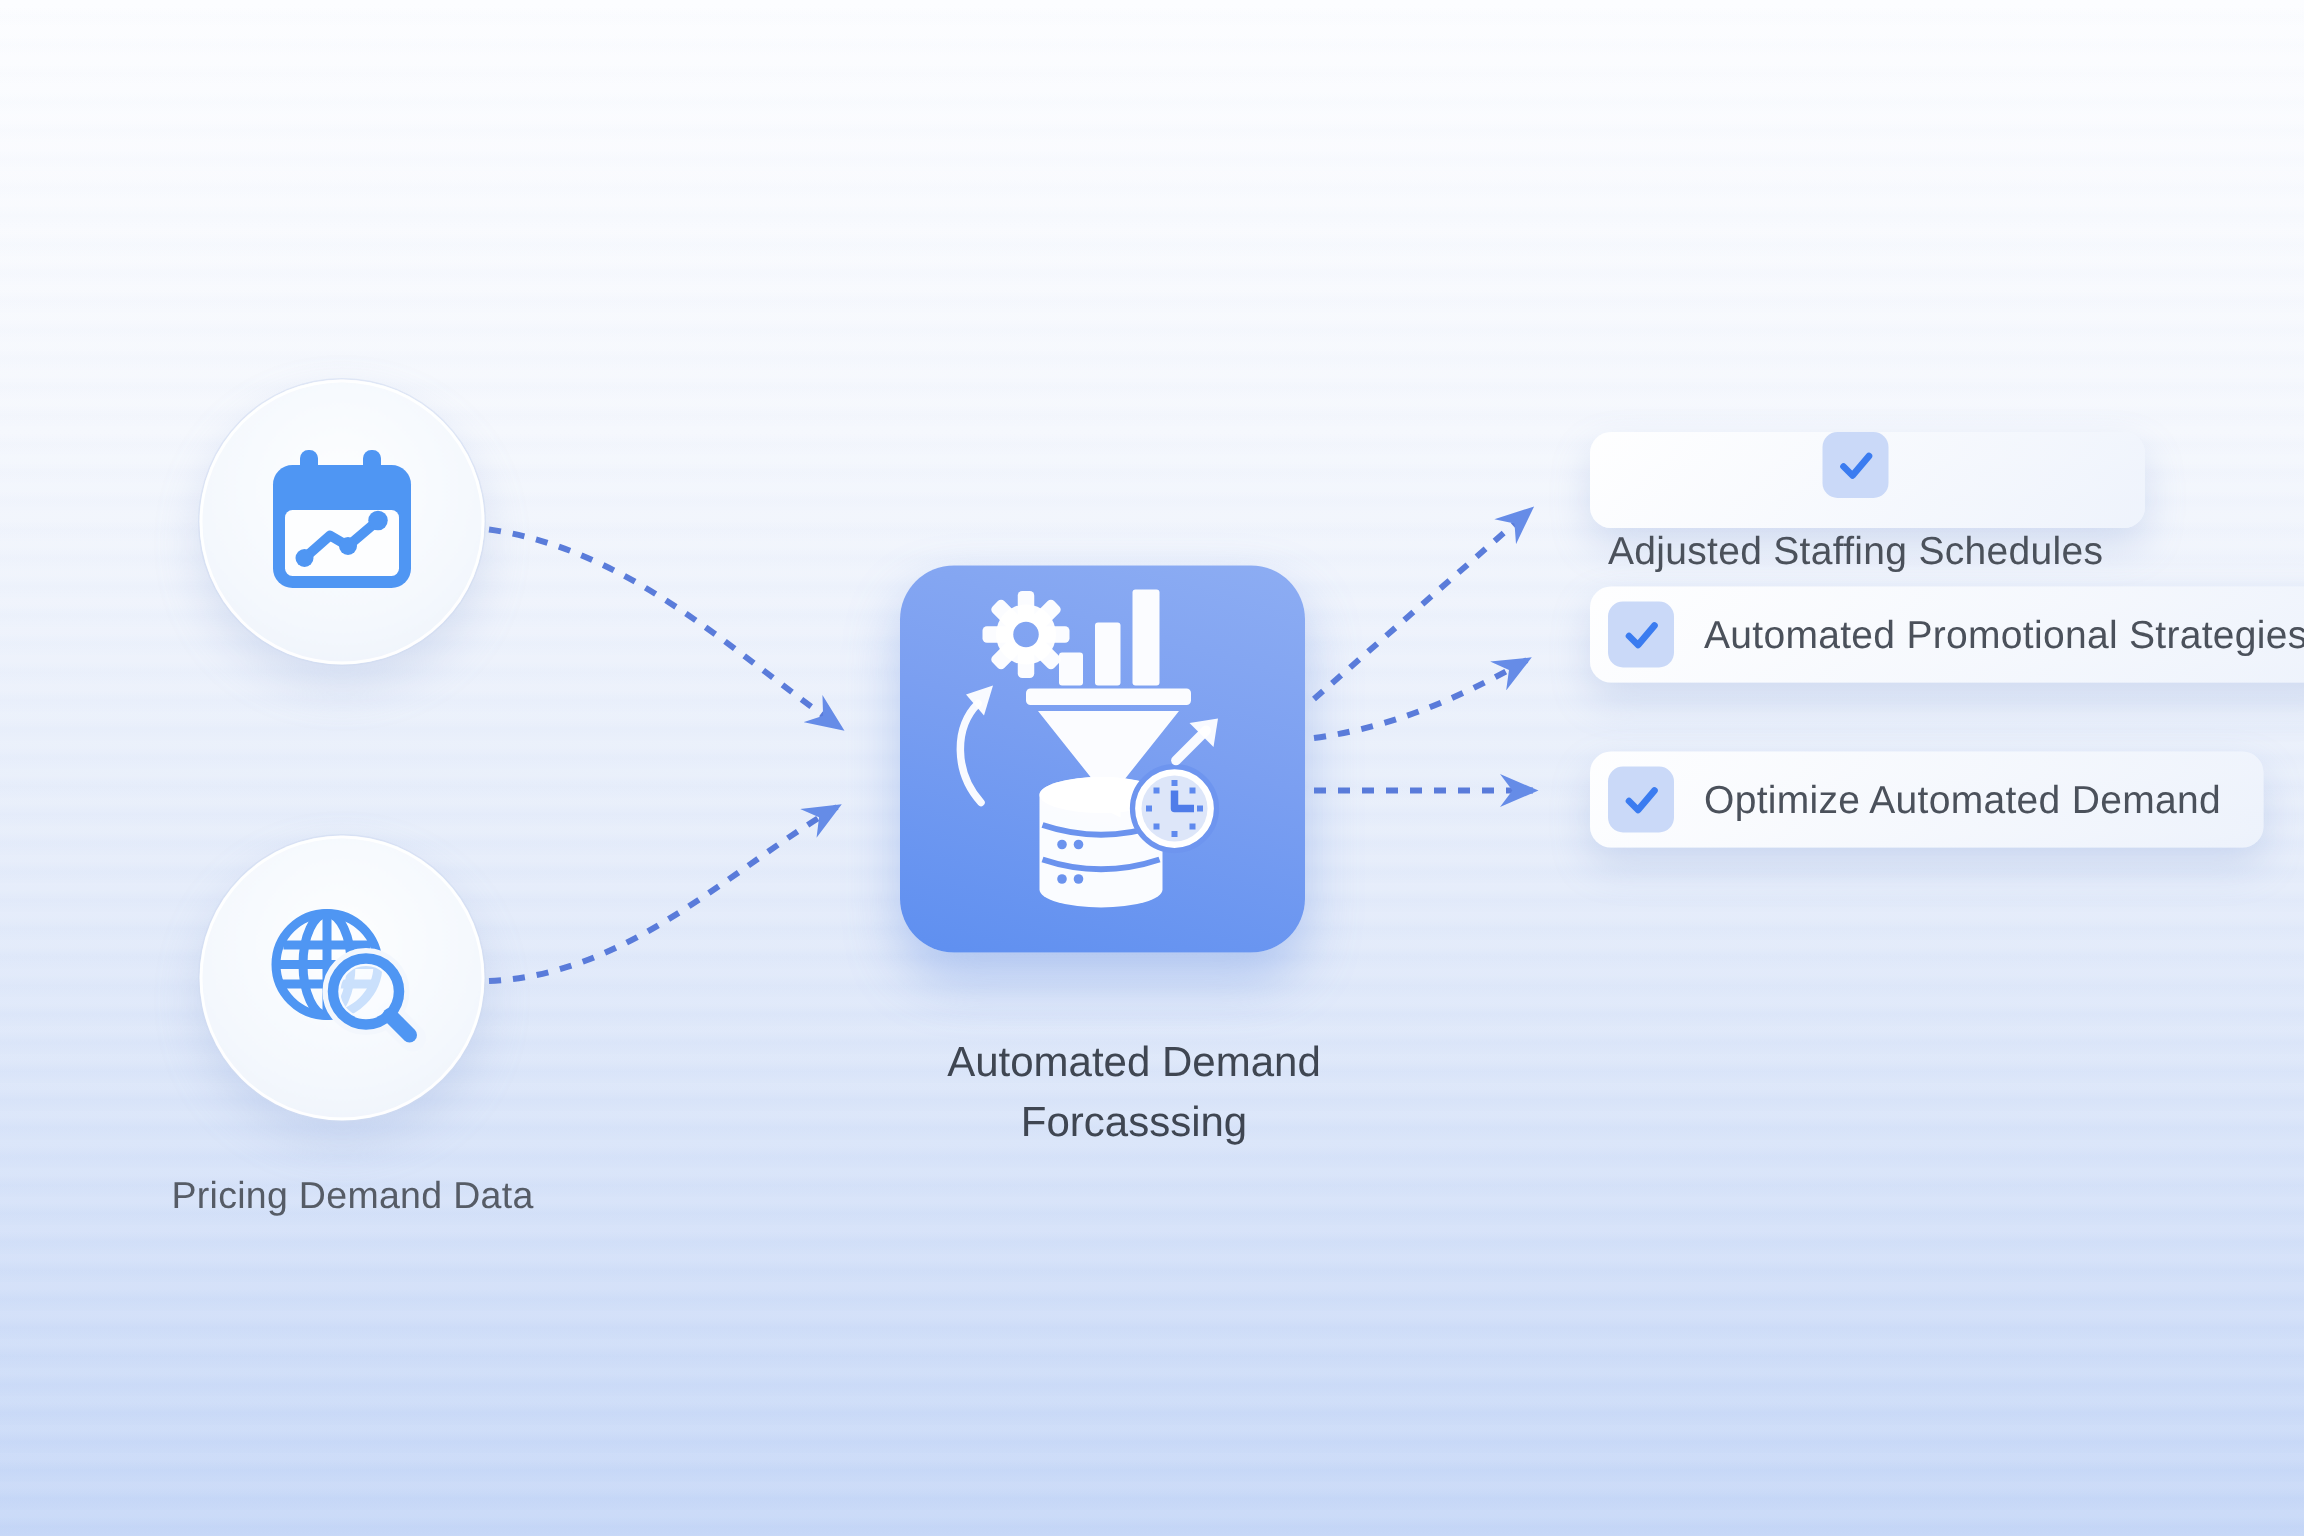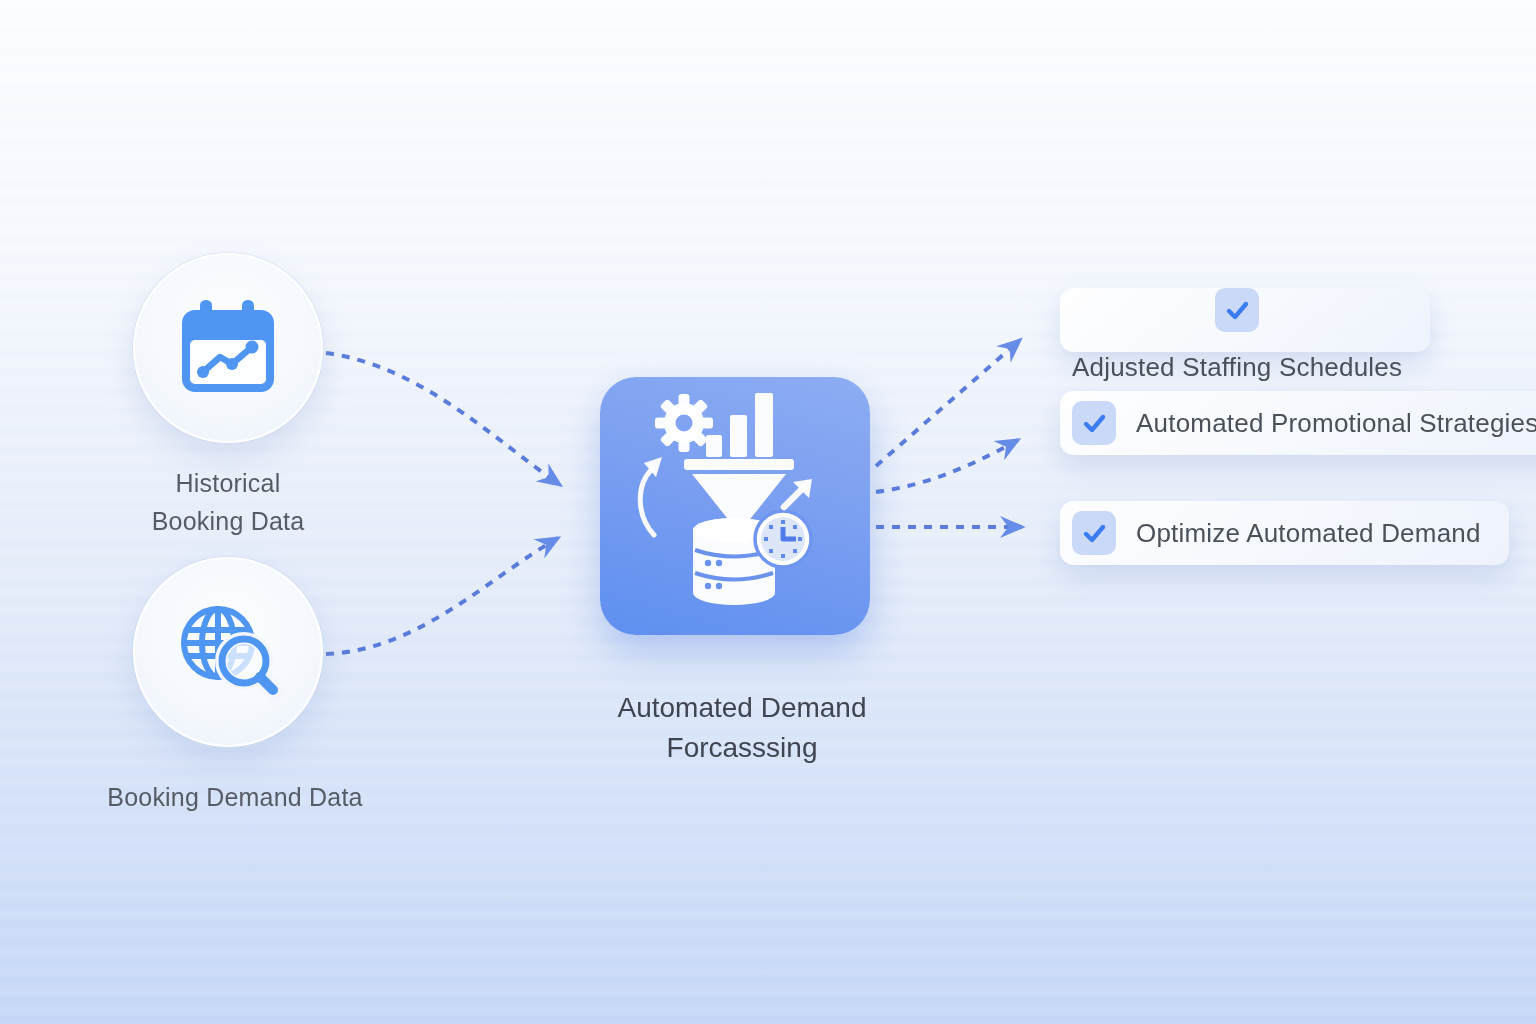--- a/index.html
+++ b/index.html
@@ -35,21 +35,21 @@
   }
 
   
   .process-box {
     position: absolute; left: 600px; top: 377px; width: 270px; height: 258px;
     border-radius: 36px;
     background: linear-gradient(196deg, #8DADF3 0%, #7B9FF1 45%, #5E8FF0 100%);
     box-shadow: 0 18px 36px rgba(98,140,226,.38);
   }
   .process-label {
-    position: absolute; left: 592px; top: 688px; width: 300px;
+    position: absolute; left: 606px; top: 688px; width: 300px;
     text-align: center; color: #3F4652; font-size: 28px; line-height: 40px;
   }
 
   
   .output-card {
     position: absolute; left: 1060px; height: 64px;
     display: inline-flex; align-items: center; gap: 20px;
     padding: 0 28px 0 12px; border-radius: 14px;
     background: linear-gradient(135deg, rgba(255,255,255,.95) 0%, rgba(238,243,252,.88) 100%);
     box-shadow: 0 12px 26px rgba(126,153,214,.26);
@@ -85,39 +85,38 @@
       <rect x="24" y="2" width="12" height="20" rx="5.5" fill="#4F96F3"></rect>
       <rect x="66" y="2" width="12" height="20" rx="5.5" fill="#4F96F3"></rect>
       <rect x="6" y="12" width="92" height="82" rx="13" fill="#4F96F3"></rect>
       <rect x="14" y="42" width="76" height="44" rx="5" fill="#FDFEFF"></rect>
       <polyline points="27,74 44,59 56,66 76,49" fill="none" stroke="#4F96F3" stroke-width="6.5" stroke-linecap="round" stroke-linejoin="round"></polyline>
       <circle cx="27" cy="74" r="6" fill="#4F96F3"></circle>
       <circle cx="56" cy="66" r="6" fill="#4F96F3"></circle>
       <circle cx="76" cy="49" r="6.5" fill="#4F96F3"></circle>
     </svg>
   </div>
-  <div class="node-label" style="left:138px; top:464px; width:180px;">Historical Booking Data</div>
 
   <div class="circle-node" style="left:133px; top:557px;">
     <svg width="112" height="106" viewBox="0 0 112 106">
       <g fill="none" stroke="#4F96F3" stroke-width="6">
         <circle cx="46" cy="44" r="34"></circle>
         <ellipse cx="46" cy="44" rx="16" ry="34"></ellipse>
         <line x1="46" y1="10" x2="46" y2="78"></line>
         <line x1="17" y1="31" x2="75" y2="31"></line>
         <line x1="12" y1="44" x2="80" y2="44"></line>
         <line x1="16" y1="57" x2="76" y2="57"></line>
       </g>
       <circle cx="72" cy="62" r="23" fill="none" stroke="#F3F7FD" stroke-width="12"></circle>
       <line x1="88" y1="78" x2="103" y2="93" stroke="#F3F7FD" stroke-width="18" stroke-linecap="round"></line>
       <circle cx="72" cy="62" r="22" fill="rgba(250,252,255,0.72)" stroke="#4F96F3" stroke-width="7"></circle>
       <line x1="88" y1="78" x2="101" y2="91" stroke="#4F96F3" stroke-width="10" stroke-linecap="round"></line>
     </svg>
   </div>
-  <div class="node-label" style="left:75px; top:778px; width:320px;">Booking Demand Data</div>
+  <div class="node-label" style="left:75px; top:778px; width:320px;">Pricing Demand Data</div>
 
   <div class="process-box">
     <svg width="270" height="258" viewBox="0 0 270 258">
       <defs>
         <mask id="gh1">
           <rect x="0" y="0" width="270" height="258" fill="#fff"></rect>
           <circle cx="84" cy="46" r="8.5" fill="#000"></circle>
         </mask>
         <mask id="gh2">
           <rect x="0" y="0" width="270" height="258" fill="#fff"></rect>

